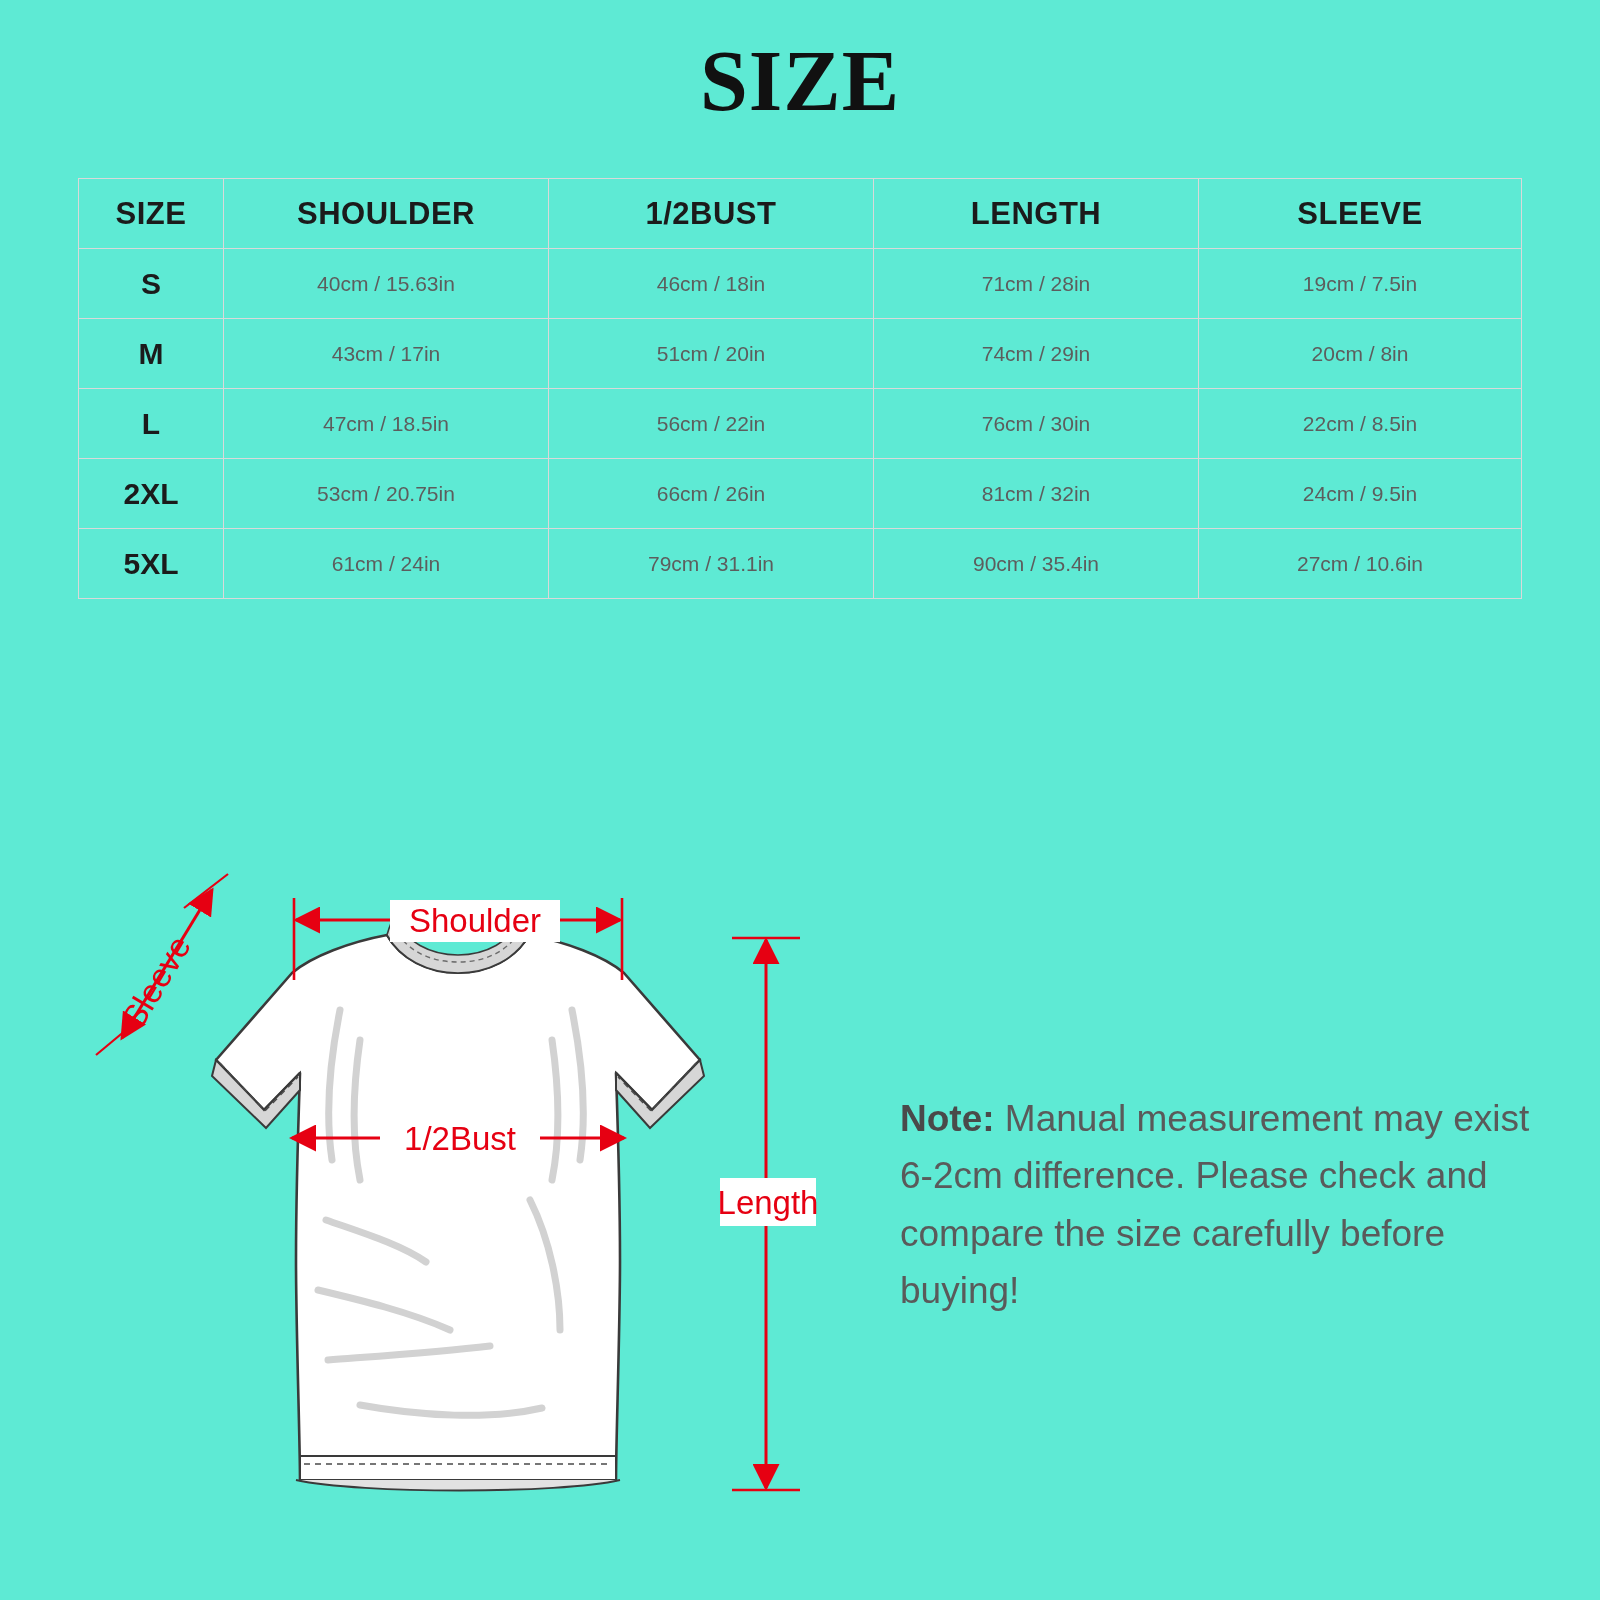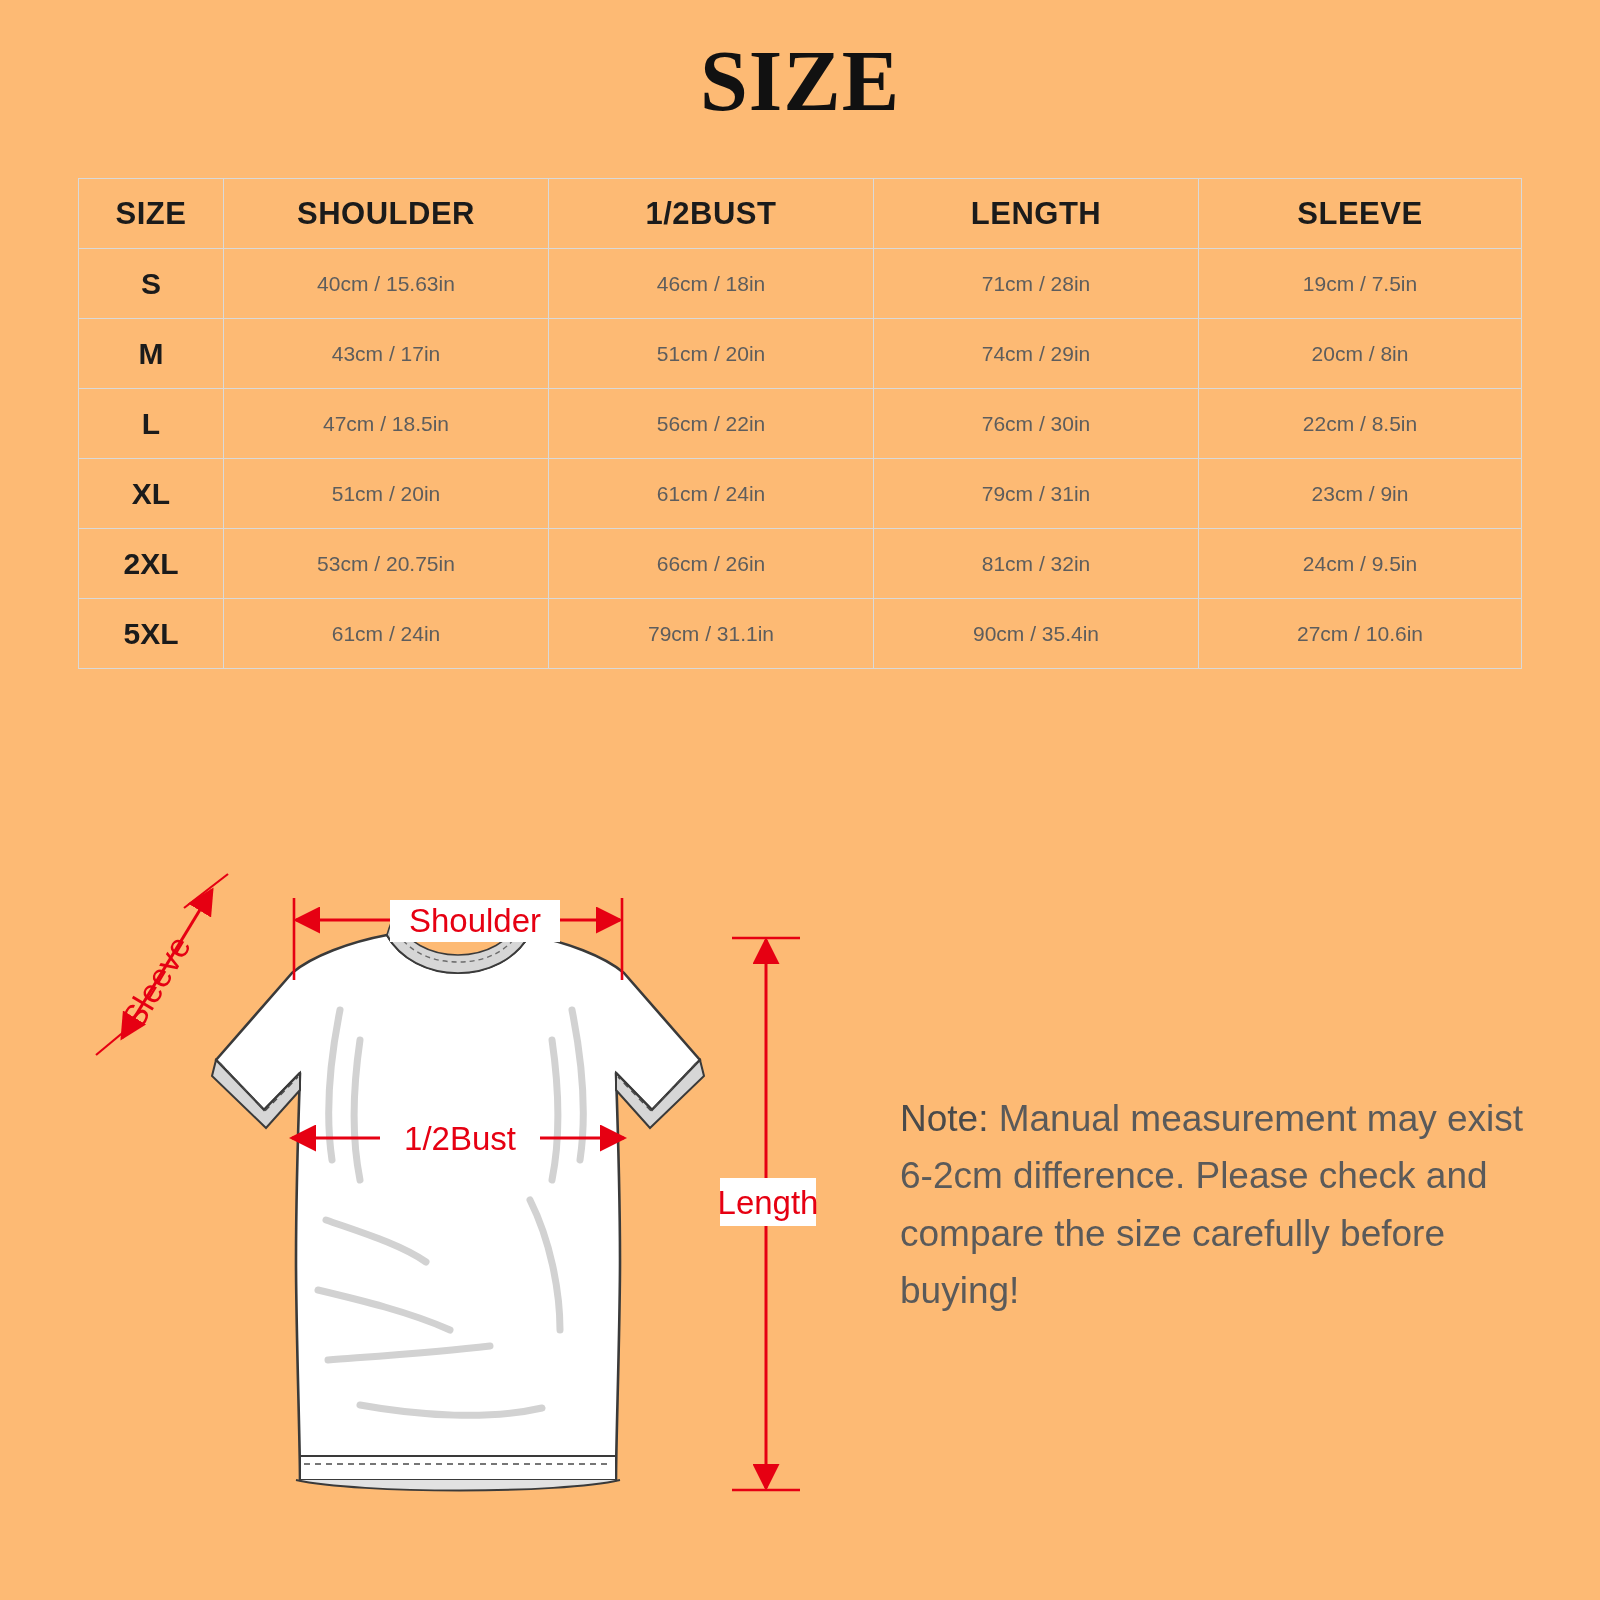--- a/index.html
+++ b/index.html
@@ -9,21 +9,21 @@
     width: 1600px;
     height: 1600px;
     background: #ffffff;
     font-family: "Liberation Sans", sans-serif;
   }
   #page {
     position: relative;
     width: 1600px;
     height: 1600px;
     overflow: hidden;
-    background: #fdba74;
+    background: #5eead4;
   }
 
   
   .title {
     position: absolute;
     top: 38px;
     left: 0;
     width: 1600px;
     text-align: center;
     font-family: "Liberation Serif", serif;
@@ -86,21 +86,21 @@
     position: absolute;
     left: 900px;
     top: 1090px;
     width: 660px;
     font-size: 37px;
     line-height: 1.55;
     color: #5a5a5a;
   }
   .note b {
     color: #4a4a4a;
-    font-weight: normal;
+    font-weight: bold;
   }
 </style>
 </head>
 <body>
 
 <div id="page">
 
   <div class="title">SIZE</div>
 
   <table class="size-table">
@@ -134,27 +134,20 @@
         <td class="val">51cm / 20in</td>
         <td class="val">74cm / 29in</td>
         <td class="val">20cm / 8in</td>
       </tr>
       <tr>
         <td class="size-col">L</td>
         <td class="val">47cm / 18.5in</td>
         <td class="val">56cm / 22in</td>
         <td class="val">76cm / 30in</td>
         <td class="val">22cm / 8.5in</td>
-      </tr>
-      <tr>
-        <td class="size-col">XL</td>
-        <td class="val">51cm / 20in</td>
-        <td class="val">61cm / 24in</td>
-        <td class="val">79cm / 31in</td>
-        <td class="val">23cm / 9in</td>
       </tr>
       <tr>
         <td class="size-col">2XL</td>
         <td class="val">53cm / 20.75in</td>
         <td class="val">66cm / 26in</td>
         <td class="val">81cm / 32in</td>
         <td class="val">24cm / 9.5in</td>
       </tr>
       <tr>
         <td class="size-col">5XL</td>

